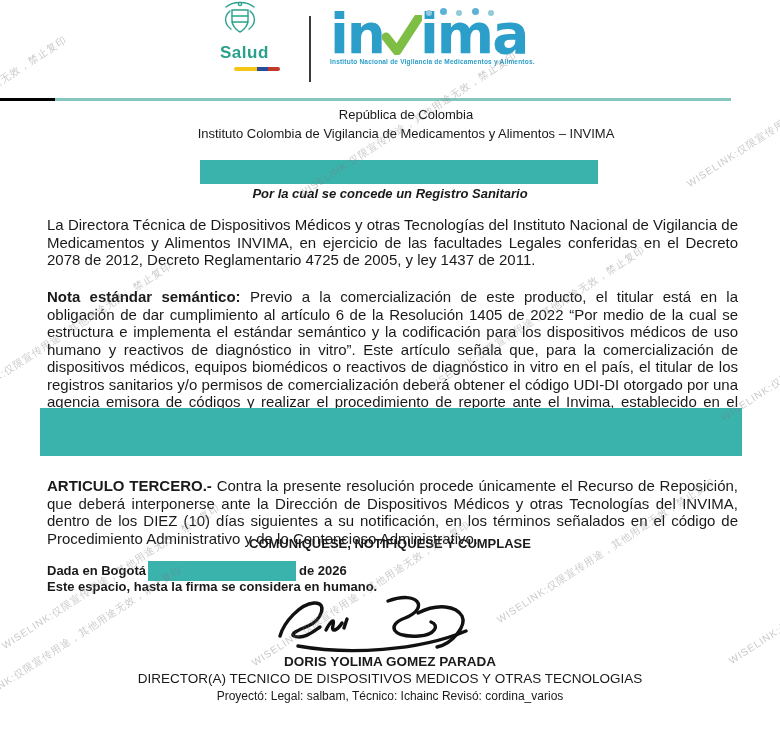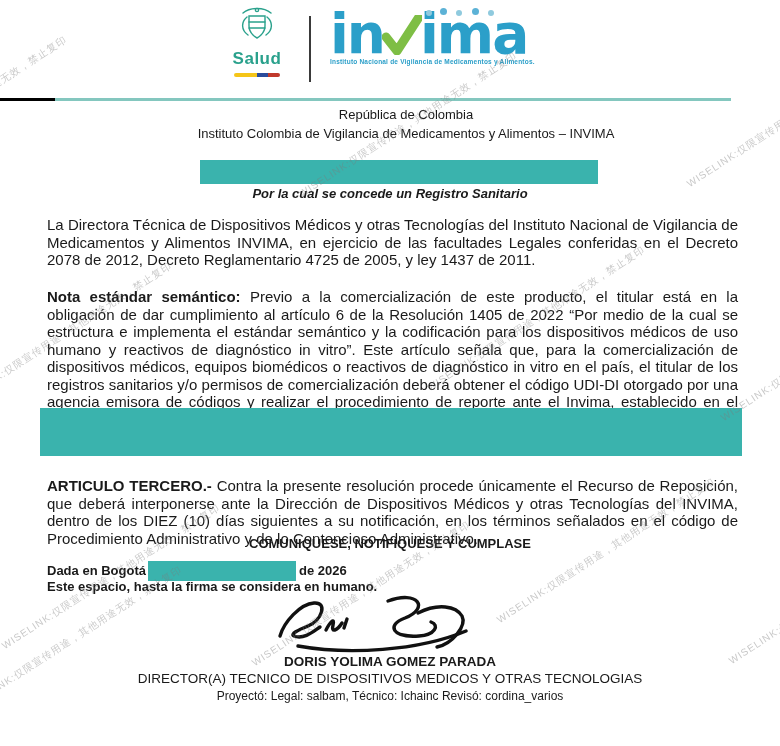--- a/index.html
+++ b/index.html
@@ -9,21 +9,21 @@
     color:#1a1a1a;overflow:hidden;margin:0 auto;
   }
   
   .wm{
     position:absolute;z-index:6;pointer-events:none;
     font-size:10px;letter-spacing:1px;white-space:nowrap;
     color:rgba(125,125,125,0.42);
     transform:rotate(-33deg);transform-origin:0 50%;
   }
   
-  .salud-block{position:absolute;left:220px;top:6px;width:74px;text-align:center;}
+  .salud-block{position:absolute;left:220px;top:0;width:74px;}
   .salud-label{color:#2aa18c;font-size:17px;font-weight:600;letter-spacing:.5px;margin-top:1px;}
   .flag-bar{width:46px;height:4px;margin:4px auto 0;border-radius:2px;
     background:linear-gradient(to right,#f5c518 0 50%,#2a4b9b 50% 75%,#c0392b 75% 100%);}
   .v-divider{position:absolute;left:309px;top:16px;width:2px;height:66px;background:#3a3a3a;}
   .invima-block{position:absolute;left:330px;top:8px;width:240px;}
   .invima-word{position:relative;font-weight:bold;font-size:55px;line-height:52px;
     color:#2b9fc9;letter-spacing:-2px;font-family:"DejaVu Sans",sans-serif;}
   .invima-check{position:relative;top:2px;margin:0 -2px;}
   .invima-dot{position:absolute;border-radius:50%;}
   .invima-tagline{font-size:6.5px;font-weight:bold;color:#2b9fc9;margin-top:-2px;letter-spacing:.2px;}

